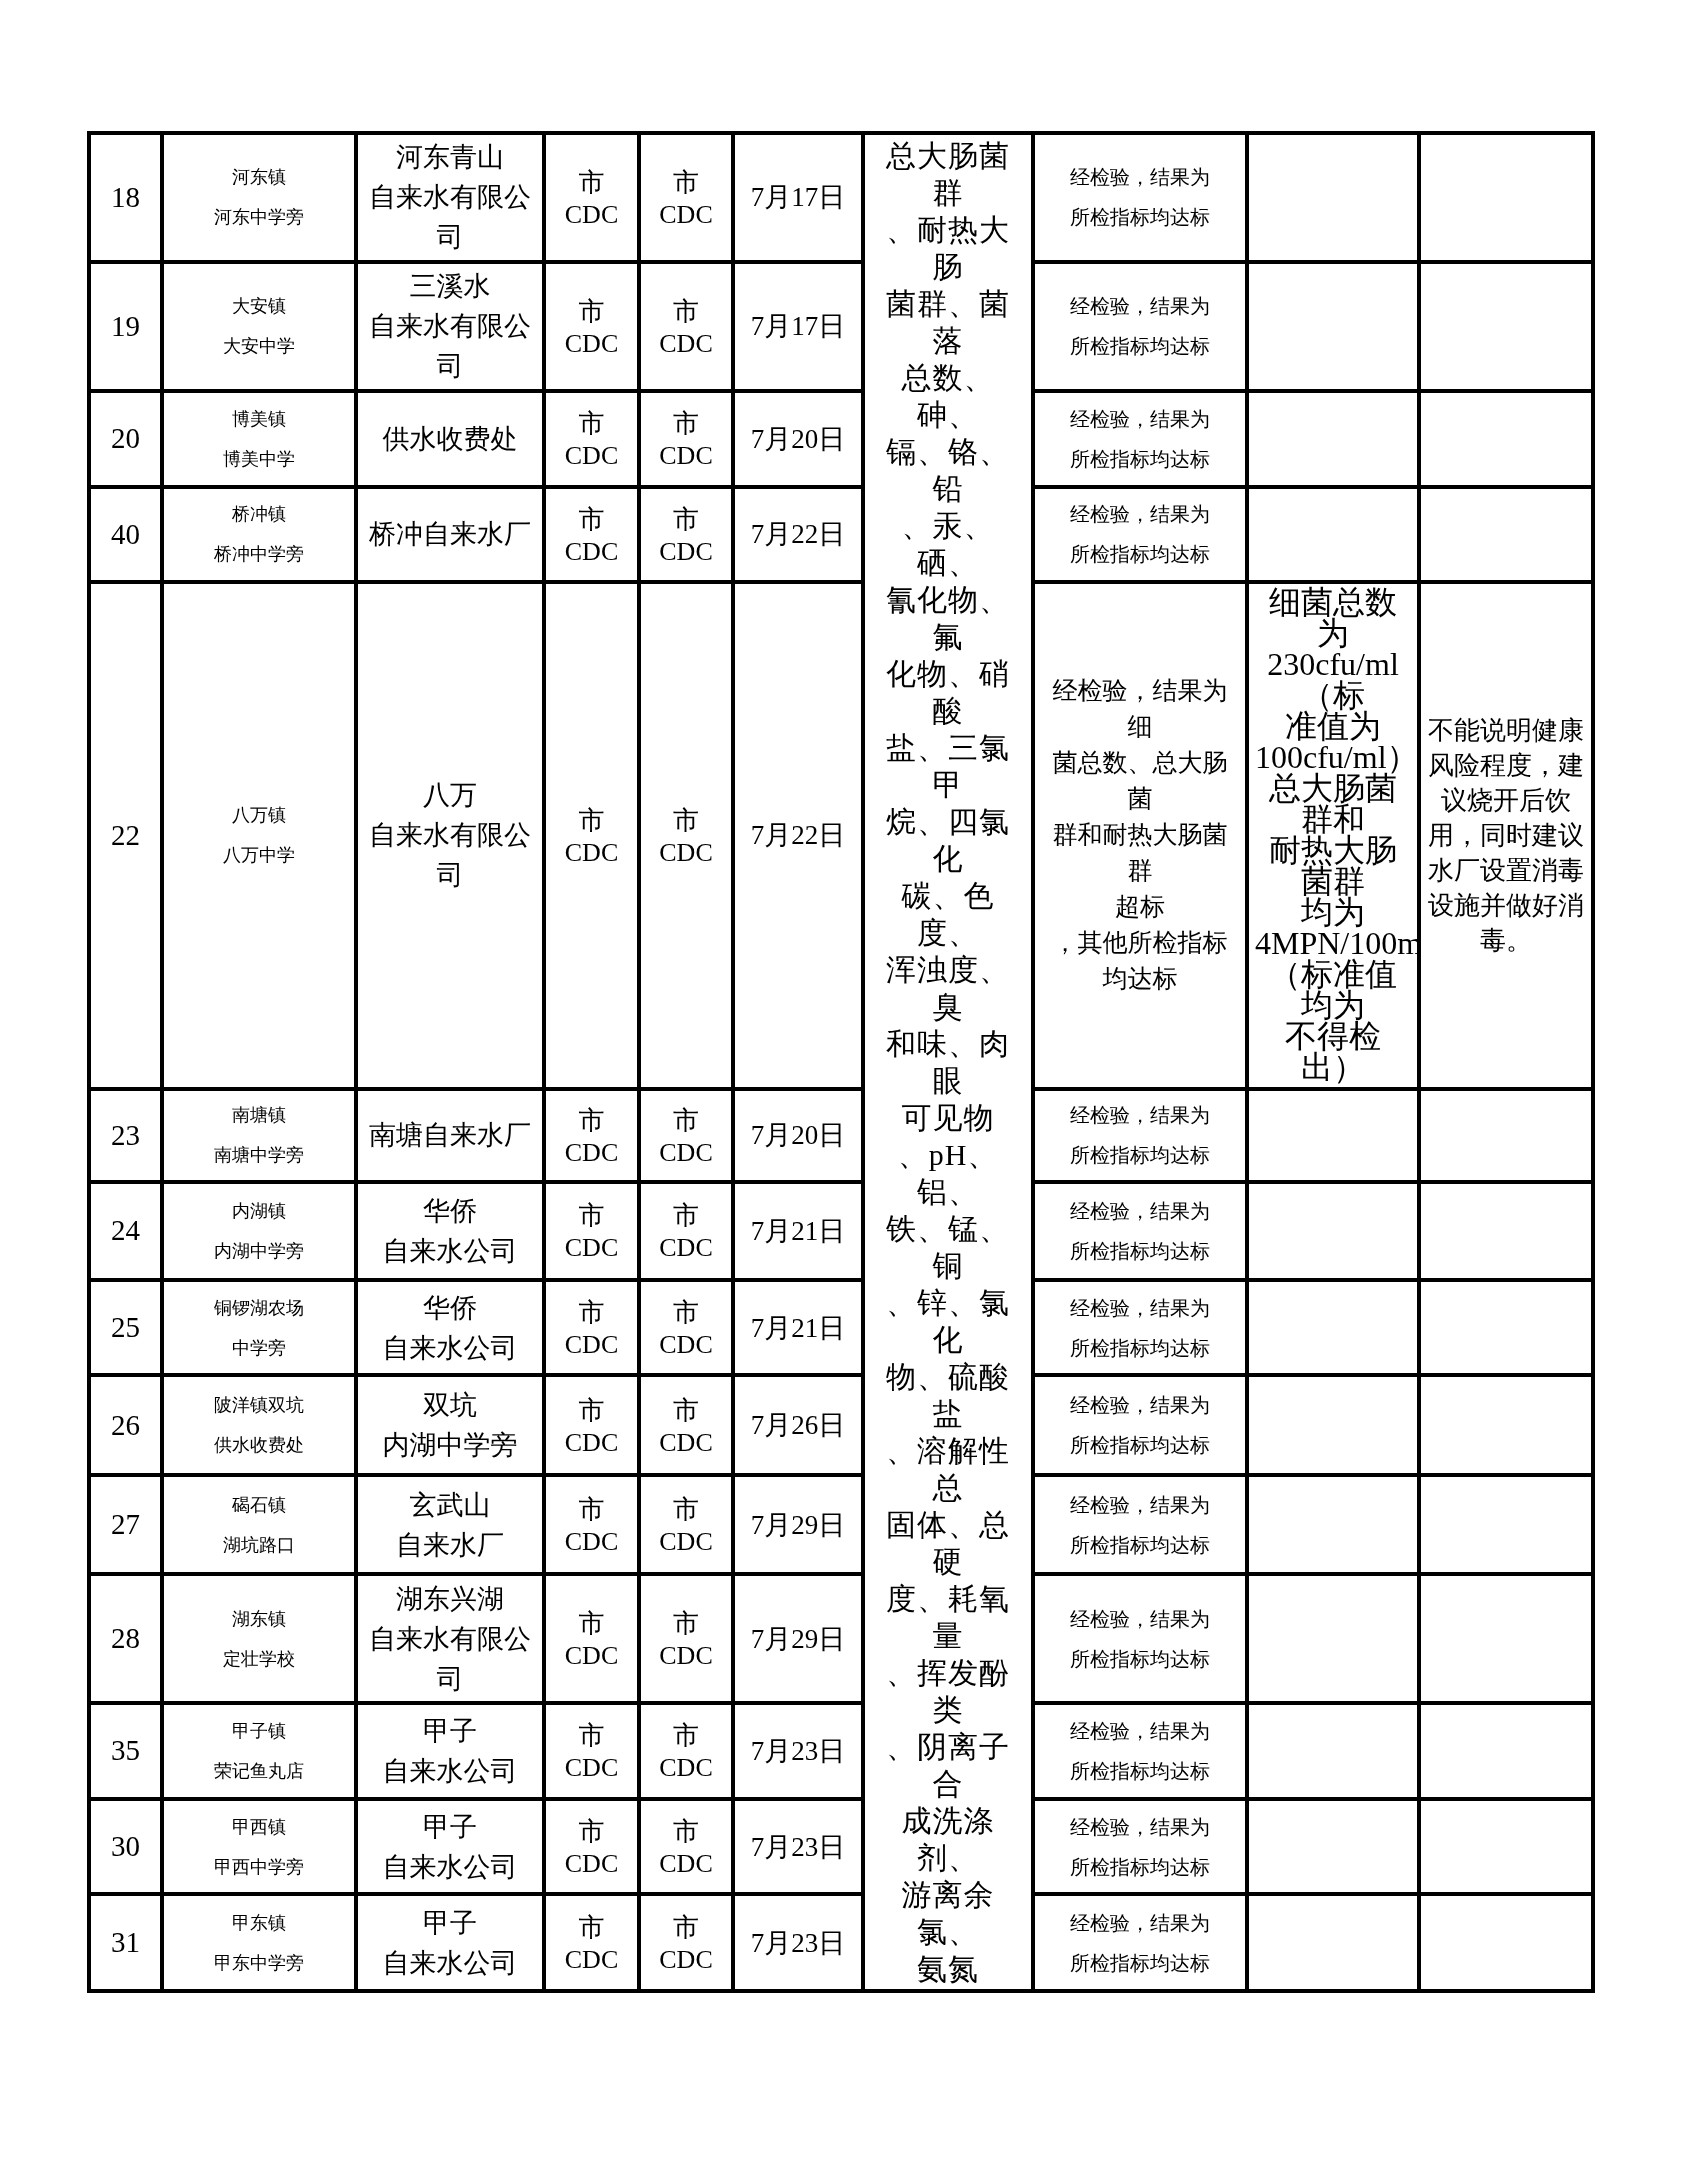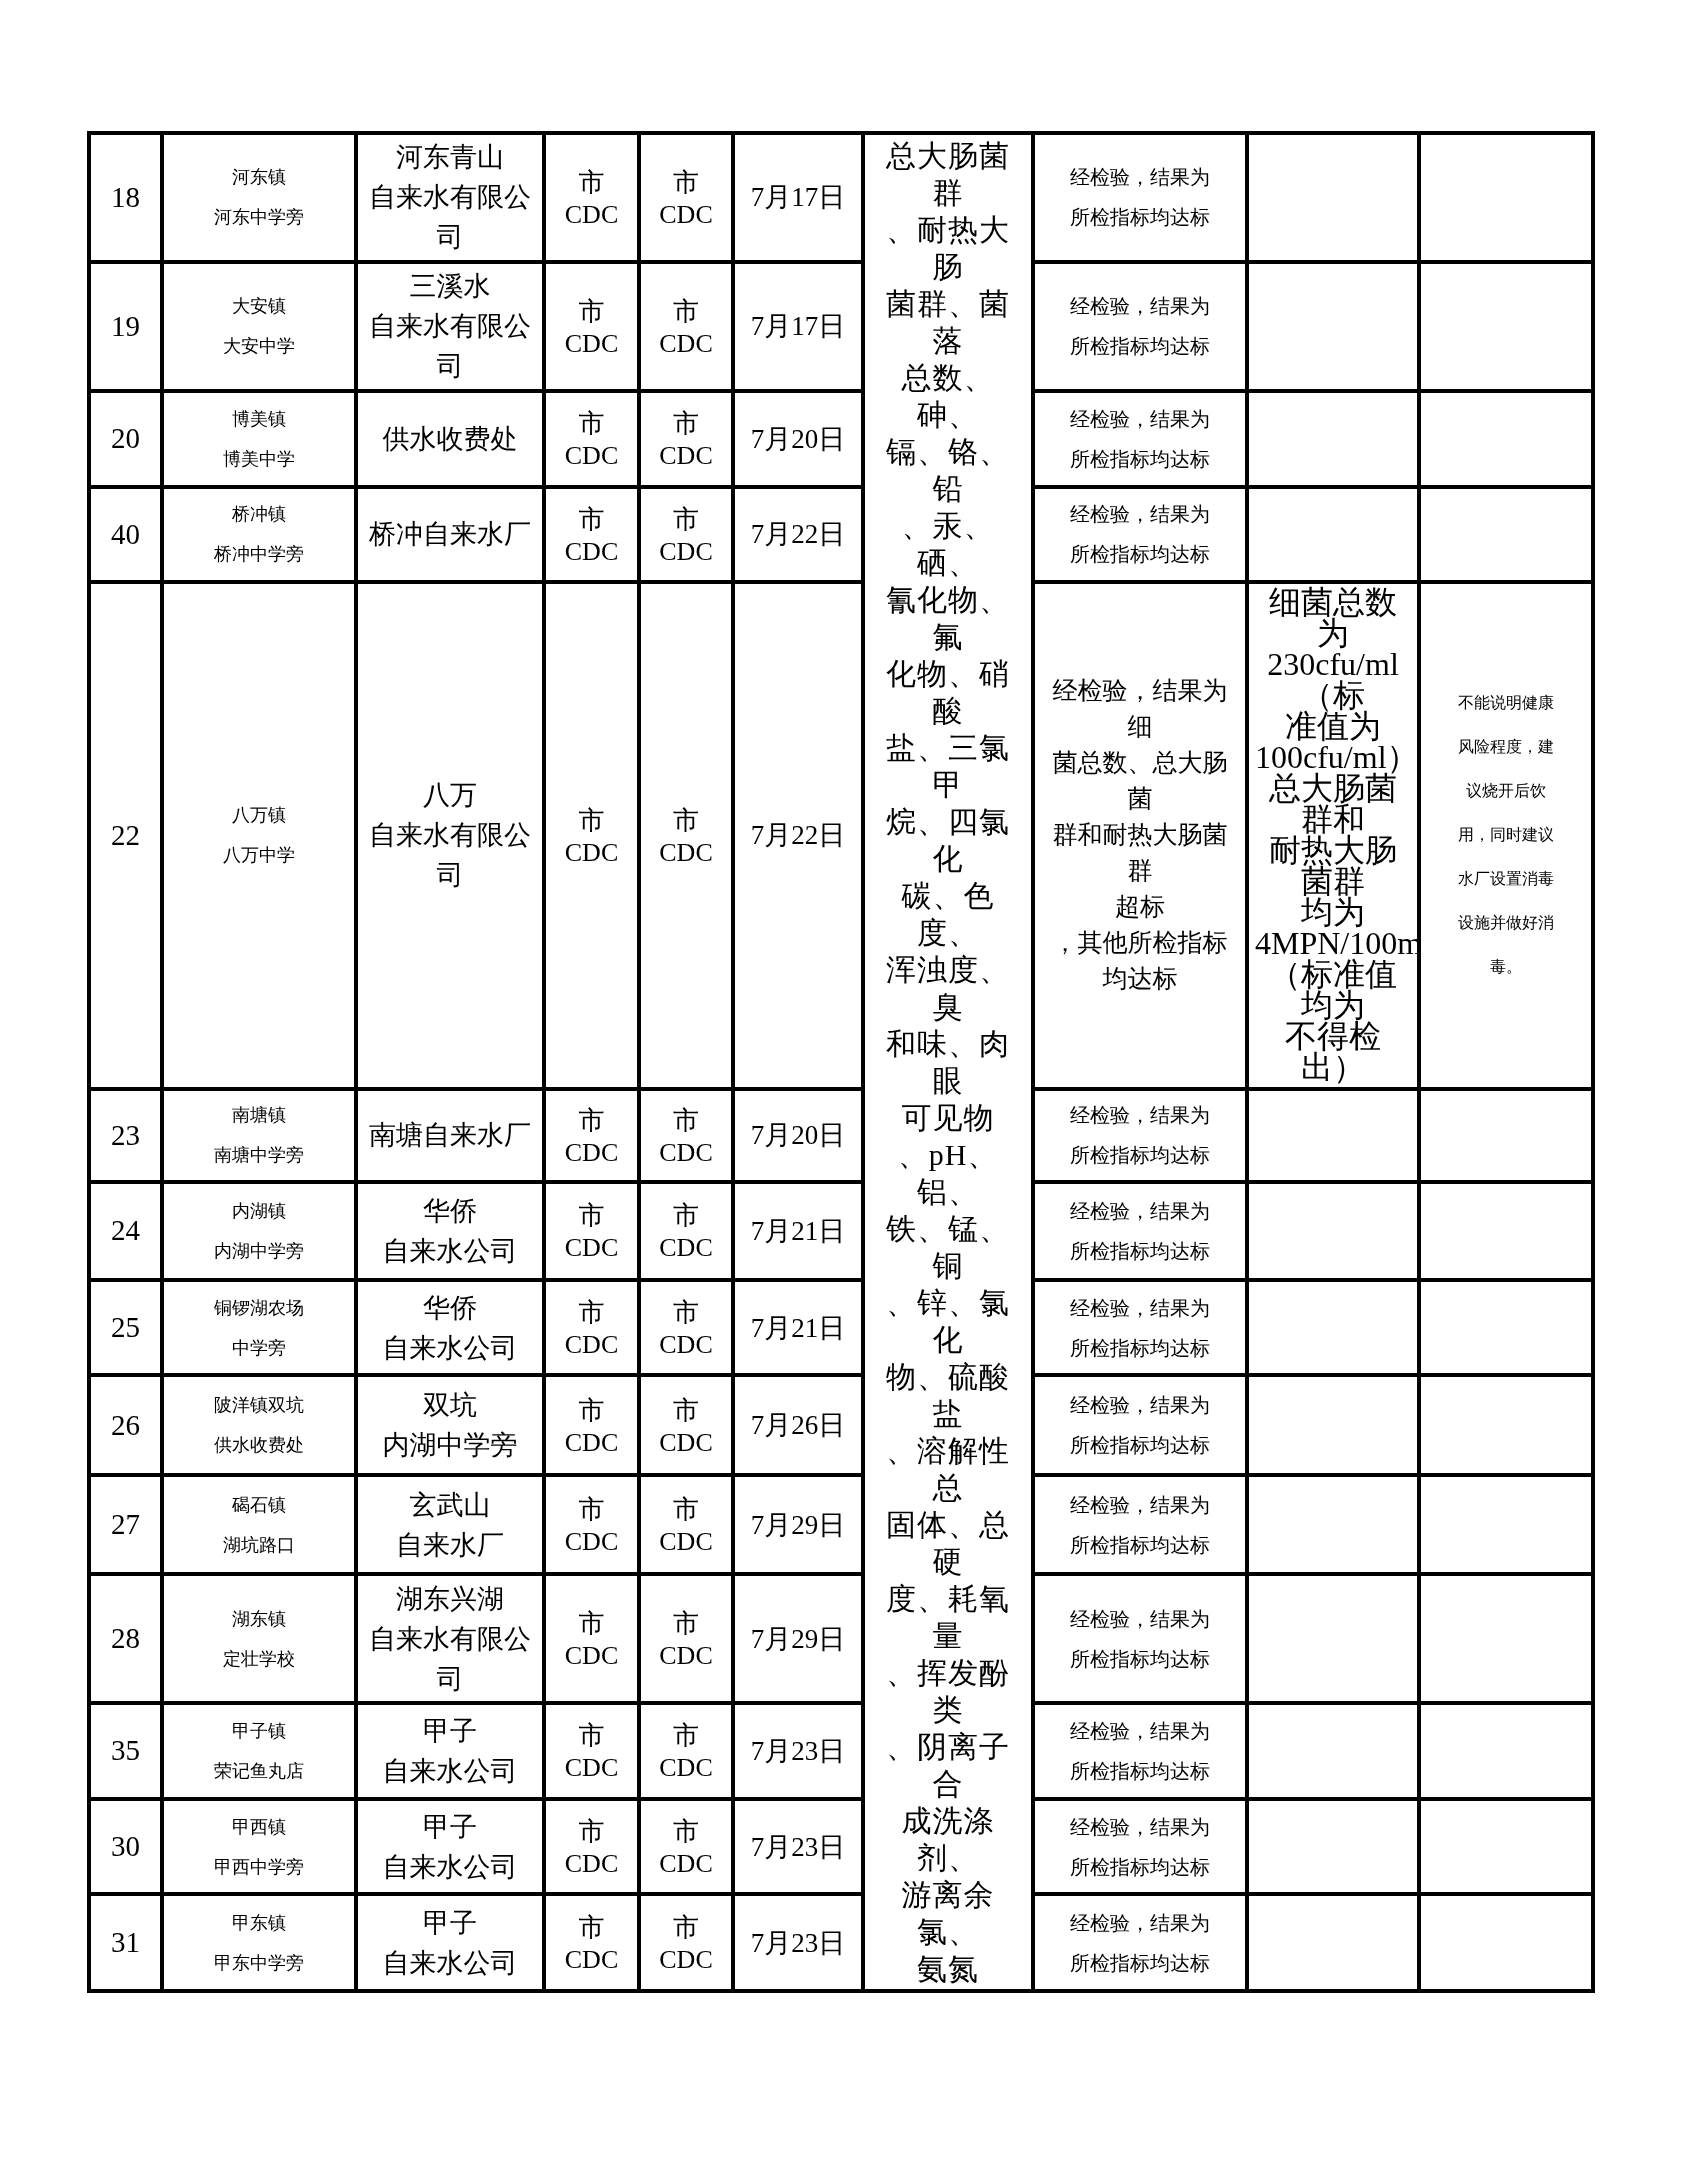--- a/index.html
+++ b/index.html
@@ -68,21 +68,21 @@
   td.c-date   { font-size: 27px; }
   td.c-items  {
     font-size: 30px;
     line-height: 37px;
     vertical-align: top;
     padding-top: 99px;
     letter-spacing: 1px;
   }
   td.c-result { font-size: 20px; line-height: 40px; }
   td.c-note   { font-size: 32px; line-height: 31px; }
-  td.c-adv    { font-size: 16px; line-height: 44px; }
+  td.c-adv    { font-size: 26px; line-height: 35px; }
 
   
   #table-body tr:nth-child(5) td.c-result { font-size: 25px; line-height: 36px; }
 </style>
 </head>
 <body>
 
 <div class="table-wrap">
   <table class="report">
     <colgroup>

